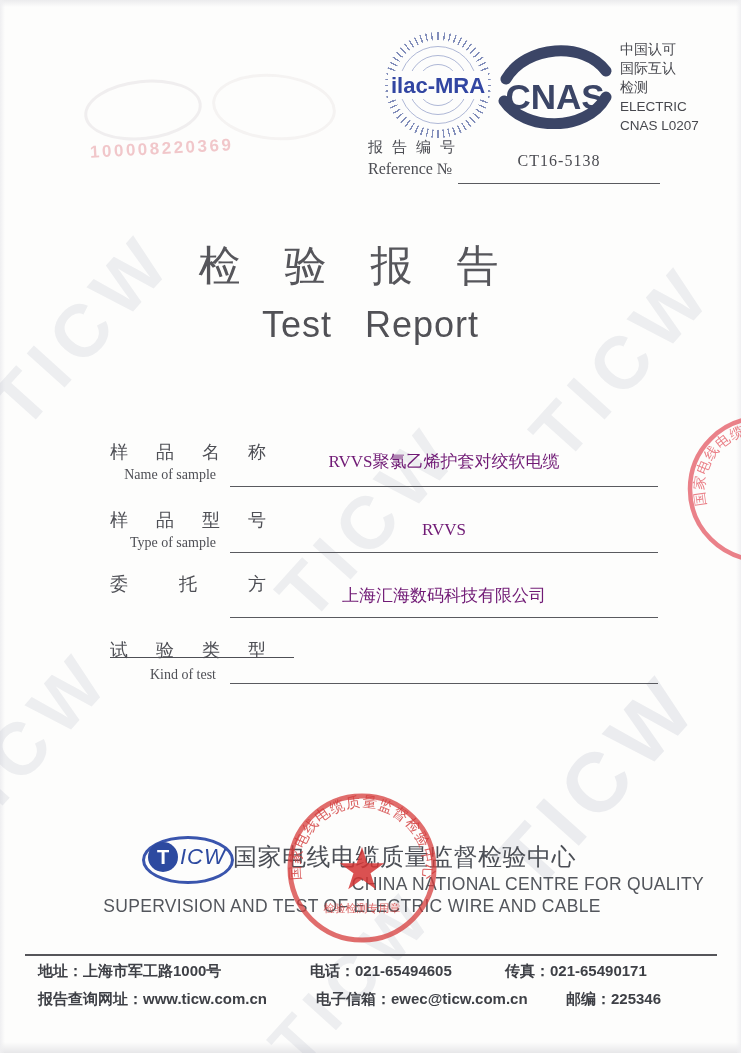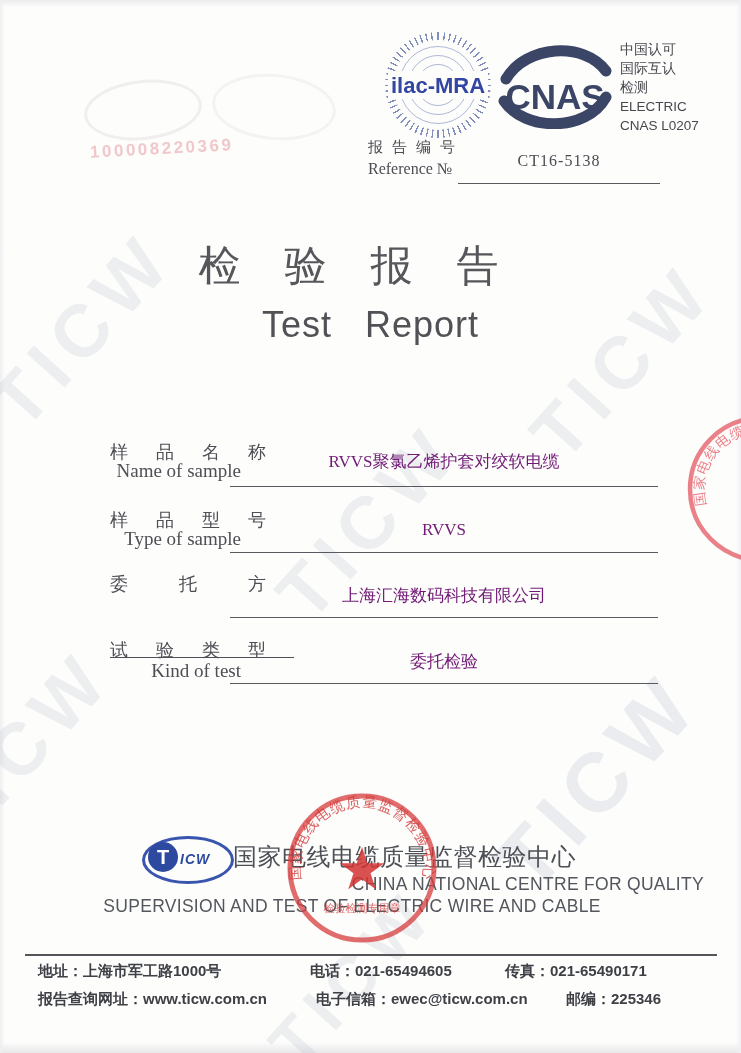--- a/index.html
+++ b/index.html
@@ -56,31 +56,31 @@
   
   .title-cn{left:0;width:741px;top:238px;text-align:center;font-family:"Liberation Serif","DejaVu Serif",serif;
             font-size:42px;font-weight:500;letter-spacing:44px;color:#56565b;}
   .title-en{left:0;width:741px;top:304px;text-align:center;font-size:36px;font-weight:500;
             word-spacing:22px;letter-spacing:1px;color:#515156;}
 
   
   .lbl-cn{left:66px;width:170px;font-family:"Liberation Serif","DejaVu Serif",serif;font-size:18px;
           color:#4e4f55;white-space:nowrap;margin-left:44px;}
   .ls4{letter-spacing:28px;} .ls3{letter-spacing:51px;}
-  .lbl-en{left:79px;width:162px;text-align:right;font-family:"Liberation Serif","DejaVu Serif",serif;
-          font-size:19px;color:#4e4f55;}
+  .lbl-en{left:54px;width:162px;text-align:right;font-family:"Liberation Serif","DejaVu Serif",serif;
+          font-size:14px;color:#4e4f55;margin-top:7px;}
   .fval{left:230px;width:428px;text-align:center;font-family:"Liberation Serif","DejaVu Serif",serif;
         font-size:17px;color:#701a75;}
   .fline{left:230px;width:428px;border-bottom:1.5px solid #595a5f;}
 
   
   .ticw-logo{left:142px;top:836px;width:86px;height:42px;border:3px solid #3a55ad;border-radius:50%;}
   .tcirc{position:absolute;left:3px;top:3px;width:30px;height:30px;background:#2d4aa0;border-radius:50%;
          color:#fff;font-weight:bold;font-size:20px;line-height:30px;text-align:center;}
-  .trest{position:absolute;left:35px;top:12px;font-weight:bold;font-style:italic;font-size:14px;
+  .trest{position:absolute;left:35px;top:5px;font-weight:normal;font-style:italic;font-size:22px;
          color:#2d4aa0;letter-spacing:1px;}
   .org-cn{left:233px;top:841px;font-size:24px;font-weight:500;letter-spacing:0.5px;color:#4c4f56;white-space:nowrap;}
   .org-en1{left:0;width:704px;top:874px;text-align:right;font-size:17.5px;font-weight:500;
            letter-spacing:0.3px;color:#53565c;}
   .org-en2{left:0;width:704px;top:896px;text-align:center;font-size:17.5px;font-weight:500;
            letter-spacing:0.3px;color:#53565c;}
 
   
   .seal{left:284px;top:790px;}
   .rstamp{left:681px;top:409px;}
@@ -157,21 +157,20 @@
   <div class="abs lbl-en" style="top:528px;">Type of sample</div>
   <div class="abs fval" style="top:520px;">RVVS</div>
   <div class="abs fline" style="top:552px;"></div>
 
   <div class="abs lbl-cn ls3" style="top:572px;">委托方</div>
   <div class="abs fval" style="top:584px;">上海汇海数码科技有限公司</div>
   <div class="abs fline" style="top:617px;"></div>
 
   <div class="abs lbl-cn ls4" style="top:638px;text-decoration:underline;">试验类型</div>
   <div class="abs lbl-en" style="top:660px;">Kind of test</div>
-  <div class="abs fval" style="top:650px;">委托检验</div>
   <div class="abs fline" style="top:683px;"></div>
 
   <div class="abs ticw-logo">
     <span class="tcirc">T</span>
     <span class="trest">ICW</span>
   </div>
   <div class="abs org-cn">国家电线电缆质量监督检验中心</div>
   <div class="abs org-en1">CHINA NATIONAL CENTRE FOR QUALITY</div>
   <div class="abs org-en2">SUPERVISION AND TEST OF ELECTRIC WIRE AND CABLE</div>
 

